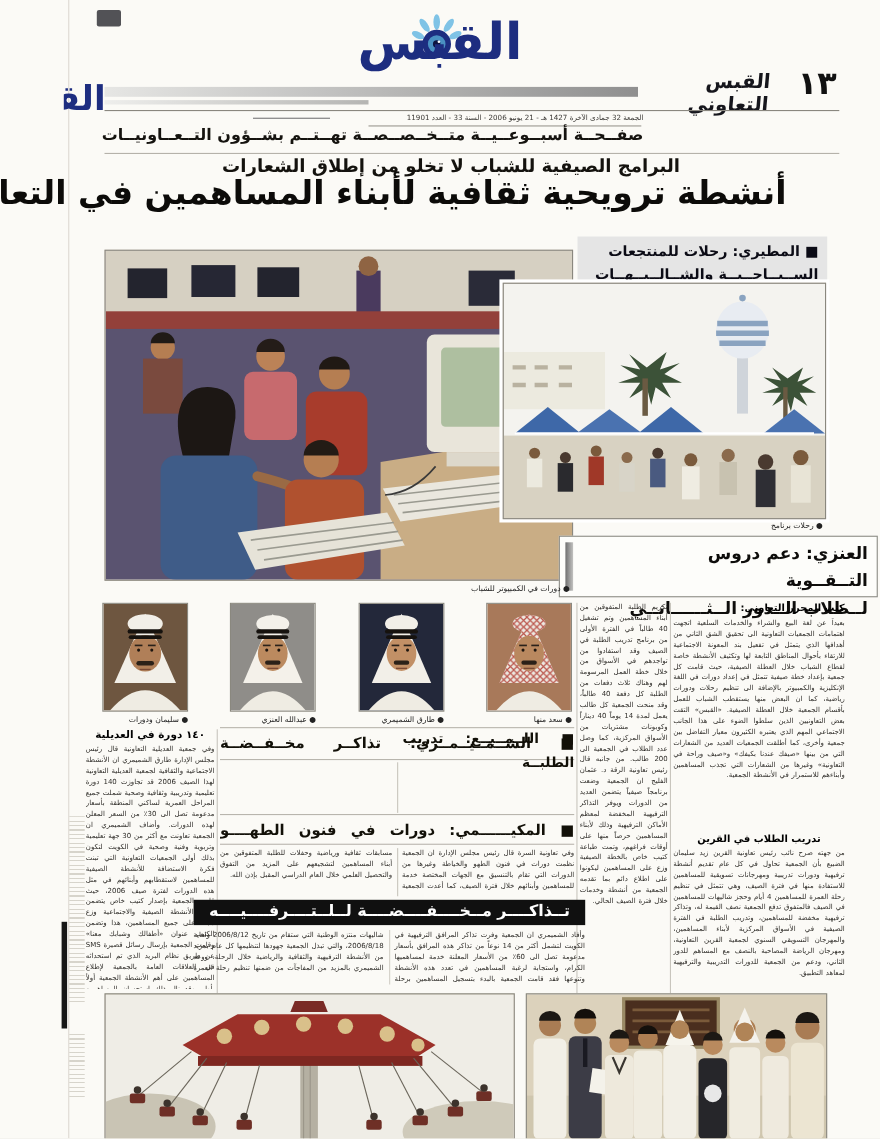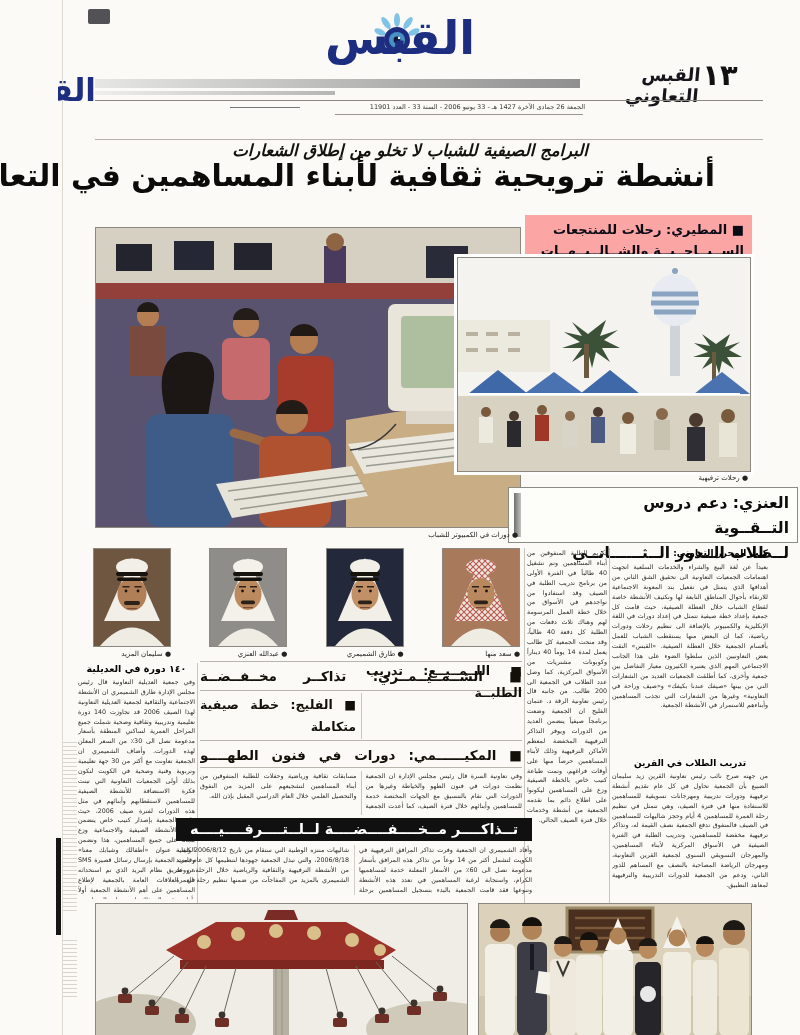--- a/index.html
+++ b/index.html
@@ -20,32 +20,32 @@
   .orn{left:372px;top:12px;width:50px;height:50px;z-index:1;}
   .mast-partial{left:58px;top:72px;width:38px;height:40px;overflow:hidden;}
   .mast-partial span{position:absolute;right:0;top:0;font-size:31px;font-weight:bold;color:#1d2d80;}
   
   .grad-bar{left:95px;top:79px;width:485px;height:9px;
       background:linear-gradient(to left,#8f8f8f,#e6e6e4);}
   .grad-bar2{left:95px;top:91px;width:240px;height:4px;
       background:linear-gradient(to left,#b5b5b3,#eeeeec);}
   .section-title{left:576px;top:64px;width:124px;height:30px;font-size:18px;font-weight:bold;
       color:#16161c;transform:skewX(-5deg);text-align:right;}
-  .page-num{left:696px;top:58px;width:48px;height:36px;font-size:29px;font-weight:bold;
+  .page-num{left:719px;top:58px;width:48px;height:36px;font-size:29px;font-weight:bold;
       color:#111;text-align:center;}
   .date-line{left:300px;top:103px;width:285px;height:10px;font-size:6.5px;color:#3a3834;
       text-align:right;}
   .tagline{left:250px;top:115px;width:335px;height:20px;font-size:14.5px;font-weight:bold;
       color:#15130f;text-align:center;letter-spacing:.5px;white-space:nowrap;}
   .kicker{left:190px;top:141px;width:440px;height:22px;font-size:16.5px;font-weight:bold;
-      color:#14120e;text-align:center;white-space:nowrap;font-style:italic;}
+      color:#14120e;text-align:center;white-space:nowrap;}
   .main-head{left:95px;top:158px;width:620px;height:48px;font-size:30px;font-weight:bold;
       color:#0c0b09;text-align:center;white-space:nowrap;letter-spacing:-.5px;}
   
-  .mutairi{left:525px;top:215px;width:227px;height:52px;background:#fca5a5;color:#0b0b15;
+  .mutairi{left:525px;top:215px;width:227px;height:52px;background:#e5e5e5;color:#0b0b15;
       font-size:13px;font-weight:bold;line-height:1.62;padding:4px 8px;box-sizing:border-box;
       text-align:right;}
   .anzi{left:508px;top:487px;width:290px;height:56px;background:#fdfdfa;border:1px solid #8b8b84;
       box-sizing:border-box;}
   .anzi .bar{position:absolute;left:5px;top:5px;width:7px;height:44px;
       background:linear-gradient(to right,#6f6f6f,#c2c2c0);}
   .anzi .txt{position:absolute;right:8px;top:3px;width:220px;font-size:15.5px;font-weight:bold;
       line-height:1.62;color:#0e0d0b;text-align:right;}
   
   .photo{border:1px solid #8a887f;overflow:hidden;background:#ddd8cc;}
@@ -127,22 +127,23 @@
   <div class="abs mast-partial">
     <span class="rtl">القبس</span>
   </div>
 
   <div class="abs grad-bar"></div>
   <div class="abs grad-bar2"></div>
   <div class="abs section-title rtl">القبس التعاوني</div>
   <div class="abs page-num">١٣</div>
   <div class="abs rule" style="left:95px;top:100px;width:668px;height:1px;"></div>
   <div class="abs" style="left:230px;top:107px;width:70px;height:1px;background:#777;"></div>
-  <div class="abs date-line rtl">الجمعة 26 جمادى الآخرة 1427 هـ - 33 يونيو 2006 - السنة 33 - العدد 11901</div>
+  <div class="abs date-line rtl">الجمعة 32 جمادى الآخرة 1427 هـ - 21 يونيو 2006 - السنة 33 - العدد 11901</div>
   <div class="abs" style="left:335px;top:114px;width:248px;height:1px;background:#9a978f;"></div>
+  <div class="abs tagline rtl">صفــحــة أسبــوعــيــة متــخــصــصــة تهــتــم بشــؤون التــعــاونيــات</div>
   <div class="abs" style="left:95px;top:139px;width:668px;height:1px;background:#b5b2aa;"></div>
 
   <div class="abs kicker rtl">البرامج الصيفية للشباب لا تخلو من إطلاق الشعارات</div>
   <div class="abs main-head rtl">أنشطة ترويحية ثقافية لأبناء المساهمين في التعاونيات</div>
 
   <div class="abs mutairi rtl">
     <div>■ المطيري: رحلات للمنتجعات</div>
     <div>الســيــاحــيــة والشــالــيــهــات</div>
   </div>
 
@@ -223,21 +224,21 @@
           <rect x="162" y="166" width="16" height="30" fill="#efece2"></rect>
         <circle cx="204" cy="156" r="6" fill="#8a6a4c"></circle>
           <rect x="196" y="162" width="16" height="30" fill="#c8c2b0"></rect>
         <circle cx="238" cy="162" r="7" fill="#4a3a30"></circle>
           <rect x="229" y="169" width="18" height="34" fill="#2e2e34"></rect>
         <circle cx="270" cy="158" r="7" fill="#7a5a3c"></circle>
           <rect x="261" y="165" width="18" height="34" fill="#e8e4d6"></rect>
       </g>
     </svg>
   </div>
-  <div class="abs cap rtl" style="left:620px;top:474px;width:128px;text-align:right;">● رحلات ترفيهية</div>
+  <div class="abs cap rtl" style="left:620px;top:474px;width:128px;text-align:right;">● رحلات برنامج</div>
 
   <div class="abs anzi">
     <div class="bar"></div>
     <div class="txt rtl">
       <div>العنزي: دعم دروس التــقــوية</div>
       <div>لــطلاب الــدور الــثــــــانــي</div>
     </div>
   </div>
   <div class="abs cap rtl" style="left:390px;top:531px;width:128px;text-align:right;">● دورات في الكمبيوتر للشباب</div>
 
@@ -305,21 +306,21 @@
         <ellipse cx="38" cy="18" rx="16" ry="8.5" fill="var(--gh)"></ellipse>
         <rect x="22" y="23" width="32" height="4" rx="2" fill="#16120e"></rect>
         <rect x="23" y="28.5" width="30" height="3.5" rx="2" fill="#16120e"></rect>
         <circle cx="32" cy="42" r="1.4" fill="#1d150f"></circle>
           <circle cx="44" cy="42" r="1.4" fill="#1d150f"></circle>
         <rect x="28.5" y="37" width="7" height="1.5" fill="#2a211a"></rect>
           <rect x="40.5" y="37" width="7" height="1.5" fill="#2a211a"></rect>
         <rect x="30" y="52" width="16" height="4" rx="2" fill="#2b2118"></rect>
         <rect x="33" y="59" width="10" height="1.2" fill="#7a4a35"></rect>
       </svg>
-      <span class="cap">● سليمان المزيد</span>
+      <span class="cap">● سليمان ودورات</span>
     </div>
   </div>
 
   <div class="abs vrule" style="left:609px;top:548px;width:1px;height:355px;"></div>
   <div class="abs vrule" style="left:524px;top:548px;width:1px;height:355px;"></div>
   <div class="abs vrule" style="left:197px;top:663px;width:1px;height:240px;"></div>
 
   <div class="abs colA">
     <div class="byline rtl">كتب المحرر التعاوني:</div>
     <div class="body-txt rtl" style="height:190px;">بعيداً عن لغة البيع والشراء والخدمات السلعية اتجهت اهتمامات الجمعيات التعاونية الى تحقيق الشق الثاني من أهدافها الذي يتمثل في تفعيل بند المعونة الاجتماعية للارتقاء بأحوال المناطق التابعة لها وتكثيف الأنشطة خاصة لقطاع الشباب خلال العطلة الصيفية، حيث قامت كل جمعية بإعداد خطة صيفية تتمثل في إعداد دورات في اللغة الإنكليزية والكمبيوتر بالإضافة الى تنظيم رحلات ودورات رياضية، كما ان البعض منها يستقطب الشباب للعمل بأقسام الجمعية خلال العطلة الصيفية. «القبس» التقت بعض التعاونيين الذين سلطوا الضوء على هذا الجانب الاجتماعي المهم الذي يعتبره الكثيرون معيار التفاضل بين جمعية وأخرى، كما أطلقت الجمعيات العديد من الشعارات التي من بينها «صيفك عندنا بكيفك» و«صيف وراحة في التعاونية» وغيرها من الشعارات التي تجذب المساهمين وأبناءهم للاستمرار في الأنشطة الجمعية.</div>
@@ -327,24 +328,20 @@
     <div class="body-txt rtl" style="height:128px;">من جهته صرح نائب رئيس تعاونية القرين زيد سليمان الضبيع بأن الجمعية تحاول في كل عام تقديم أنشطة ترفيهية ودورات تدريبية ومهرجانات تسويقية للمساهمين للاستفادة منها في فترة الصيف، وهي تتمثل في تنظيم رحلة العمرة للمساهمين 4 أيام وحجز شاليهات للمساهمين في الصيف فالمتفوق تدفع الجمعية نصف القيمة له، وتذاكر ترفيهية مخفضة للمساهمين، وتدريب الطلبة في الفترة الصيفية في الأسواق المركزية لأبناء المساهمين، والمهرجان التسويقي السنوي لجمعية القرين التعاونية، ومهرجان الرياضة المصاحبة بالنصف مع المساهم للدور الثاني، ودعم من الجمعية للدورات التدريبية والترفيهية لمعاهد التطبيق.</div>
   </div>
 
   <div class="abs colB body-txt rtl">تكريم الطلبة المتفوقين من أبناء المساهمين وتم تشغيل 40 طالباً في الفترة الأولى من برنامج تدريب الطلبة في الصيف وقد استفادوا من تواجدهم في الأسواق من خلال خطة العمل المرسومة لهم وهناك ثلاث دفعات من الطلبة كل دفعة 40 طالباً، وقد منحت الجمعية كل طالب يعمل لمدة 14 يوماً 40 ديناراً وكوبونات مشتريات من الأسواق المركزية، كما وصل عدد الطلاب في الجمعية الى 200 طالب. من جانبه قال رئيس تعاونية الرقة د. عثمان الفليج ان الجمعية وضعت برنامجاً صيفياً يتضمن العديد من الدورات ويوفر التذاكر الترفيهية المخفضة لمعظم الأماكن الترفيهية وذلك لأبناء المساهمين حرصاً منها على أوقات فراغهم، وتمت طباعة كتيب خاص بالخطة الصيفية وزع على المساهمين ليكونوا على اطلاع دائم بما تقدمه الجمعية من أنشطة وخدمات خلال فترة الصيف الحالي.</div>
 
   <div class="abs" style="left:200px;top:661px;width:322px;height:1px;background:#b8b5ad;"></div>
   <div class="abs b-row b1">■ الشــمــيــمــري: تذاكــر مخــفــضــة للأمــاكــن الــتــرفــيــهــيــة</div>
   <div class="abs" style="left:200px;top:690px;width:322px;height:1px;background:#b8b5ad;"></div>
   <div class="abs b-row b2r">
     <div>■ اللــمــيــع: تدريب الطلبــة</div>
-
-  </div>
-  <div class="abs b-row b2l">
-    <div>■ الفليج: خطة صيفية متكاملة</div>
 
   </div>
   <div class="abs vrule" style="left:361px;top:693px;width:1px;height:46px;"></div>
   <div class="abs" style="left:200px;top:740px;width:322px;height:1px;background:#b8b5ad;"></div>
   <div class="abs b-row b3">■ المكيــــــمي: دورات في فنون الطهــــو والســــبــــاحــــة</div>
   <div class="abs" style="left:200px;top:767px;width:322px;height:1px;background:#b8b5ad;"></div>
 
   <div class="abs colC">
     <div class="hdr">١٤٠ دورة في العديلية</div>
     <div class="body-txt rtl" style="height:222px;">وفي جمعية العديلية التعاونية قال رئيس مجلس الإدارة طارق الشميمري ان الأنشطة الاجتماعية والثقافية لجمعية العديلية التعاونية لهذا الصيف 2006 قد تجاوزت 140 دورة تعليمية وتدريبية وثقافية وصحية شملت جميع المراحل العمرية لساكني المنطقة بأسعار مدعومة تصل الى 30٪ من السعر المعلن لهذه الدورات. وأضاف الشميمري ان الجمعية تعاونت مع أكثر من 30 جهة تعليمية وتربوية وفنية وصحية في الكويت لتكون بذلك أولى الجمعيات التعاونية التي تبنت فكرة الاستضافة للأنشطة الصيفية للمساهمين لاستقطابهم وأبنائهم في مثل هذه الدورات لفترة صيف 2006، حيث قامت الجمعية بإصدار كتيب خاص يتضمن جميع الأنشطة الصيفية والاجتماعية وزع مجاناً على جميع المساهمين، هذا وتضمن الكتيب عنوان «أطفالك وشبابك معنا» وقامت الجمعية بإرسال رسائل قصيرة SMS عن طريق نظام البريد الذي تم استحداثه في العلاقات العامة بالجمعية لإطلاع المساهمين على أهم الأنشطة الجمعية أولاً بأول، وقد نال ذلك استحسان المساهمين لتواصل الجمعية معهم.</div>

